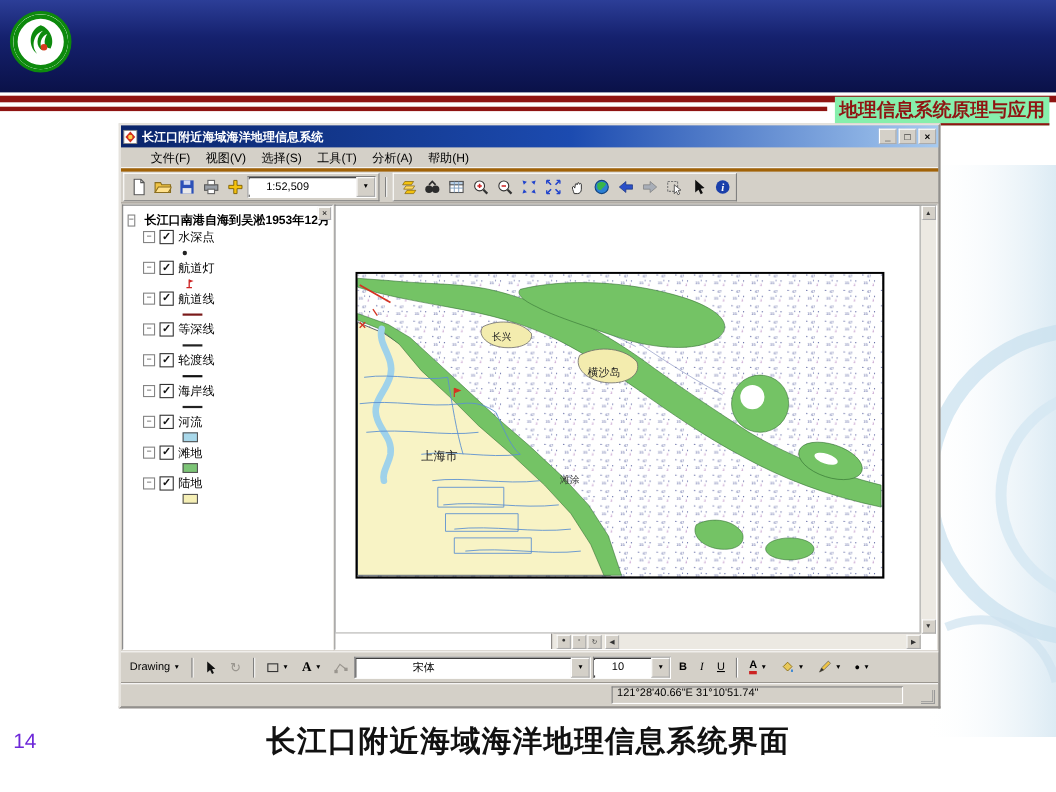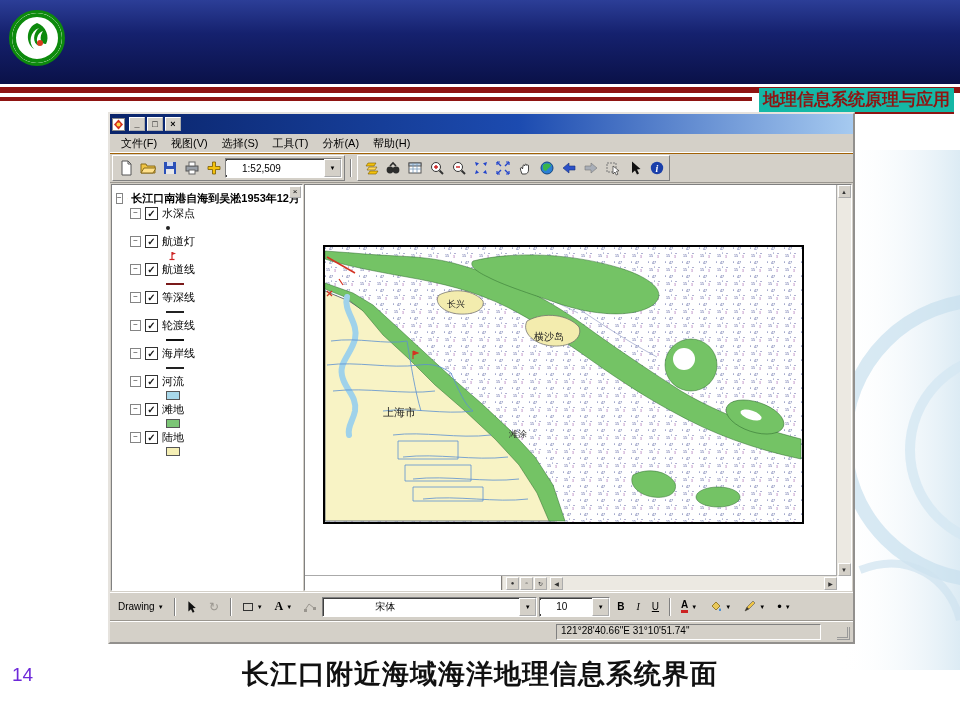--- a/index.html
+++ b/index.html
@@ -10,39 +10,39 @@
   .hdr{position:absolute;left:0;top:0;width:960px;height:84px;
        background:linear-gradient(180deg,#2c3e97 0%,#15216e 40%,#0a1148 100%);}
   .logo{position:absolute;left:9px;top:10px;width:56px;height:56px;border-radius:50%;
         background:#fff;border:3px solid #0d8a0d;box-sizing:border-box;overflow:hidden;}
   .hdr-title{position:absolute;left:0;top:14px;width:960px;text-align:center;color:#fff;
         font-family:"Liberation Serif",serif;font-weight:bold;font-size:38px;letter-spacing:2px;
         text-shadow:2px 2px 2px #000;}
   .bar1{position:absolute;left:0;top:87px;width:960px;height:6px;background:#8f1412;}
   .bar2{position:absolute;left:0;top:97px;width:752px;height:4px;background:#8f1412;}
   .subtitle{position:absolute;right:6px;top:88px;color:#8f1412;font-weight:bold;font-size:17px;
-        border-bottom:2px solid #8f1412;padding:0 4px 1px 4px;background:#14b8a6;}
+        border-bottom:2px solid #8f1412;padding:0 4px 1px 4px;background:#86efac;}
   .caption{position:absolute;left:0;top:656px;width:960px;text-align:center;color:#111;
         font-family:"Liberation Serif",serif;font-weight:bold;font-size:27px;letter-spacing:1px;}
   .pagenum{position:absolute;left:12px;top:664px;color:#6d28d9;font-size:19px;}
   .watermark{position:absolute;right:0;top:150px;pointer-events:none;}
 
   
   .raised{border:1px solid;border-color:#ffffff #808080 #808080 #ffffff;}
   .sunken{border:1px solid;border-color:#808080 #ffffff #ffffff #808080;}
   .win{position:absolute;left:108px;top:112px;width:747px;height:532px;background:#d4d0c8;
        border:2px outset #e6e3de;box-sizing:border-box;display:flex;flex-direction:column;
        font-size:11px;color:#000;}
   .tbar{height:20px;display:flex;align-items:center;gap:4px;padding:0 2px;
        background:linear-gradient(90deg,#0a246a 0%,#1c4bb0 55%,#a6caf0 100%);}
   .ttext{color:#fff;font-weight:bold;font-size:11px;flex:1;white-space:nowrap;overflow:hidden;}
   .wbtns{display:flex;gap:2px;}
   .wbtn{width:16px;height:14px;background:#d4d0c8;border:1px outset #fff;font-size:9px;
        line-height:10px;padding:0;font-family:"Liberation Sans",sans-serif;font-weight:bold;cursor:default;}
-  .menubar{height:19px;display:flex;align-items:flex-start;padding-left:4px;border-bottom:1px solid #a16207;
+  .menubar{height:19px;display:flex;align-items:flex-start;padding-left:20px;border-bottom:3px solid #a16207;
        box-shadow:inset 0 -1px 0 #fff;}
   .mi{padding:2px 7px;white-space:nowrap;}
   .toolbar{height:26px;display:flex;align-items:center;padding:1px 2px;gap:2px;border-bottom:1px solid #9a968f;}
   .tgroup{display:flex;align-items:center;height:24px;padding:0 2px;gap:1px;}
   .tb{width:21px;height:20px;display:inline-flex;align-items:center;justify-content:center;
       background:transparent;border:1px solid transparent;padding:0;cursor:default;}
   .sep{width:0;height:18px;border-left:1px solid #808080;border-right:1px solid #ffffff;margin:0 3px;}
   .combo{display:inline-flex;align-items:center;height:18px;background:#fff;border:1px solid;
       border-color:#808080 #fff #fff #808080;box-shadow:inset 1px 1px 0 #404040;}
   .comboinput{border:none;outline:none;height:14px;font-size:10px;padding:0 16px;
@@ -134,20 +134,21 @@
 <div class="subtitle">地理信息系统原理与应用</div>
 
 <div class="win">
 
   <div class="tbar">
     <svg class="ic" width="13" height="13" viewBox="0 0 13 13">
       <rect x="0.5" y="0.5" width="12" height="12" fill="#fff" stroke="#888"></rect>
       <path d="M6.5 1.5 L11 6.5 L6.5 11.5 L2 6.5 Z" fill="#d22f1e"></path>
       <circle cx="6.5" cy="6.5" r="2" fill="#ffd24d"></circle>
     </svg>
+    <span class="ttext">长江口附近海域海洋地理信息系统</span>
     <span class="wbtns">
       <button class="wbtn">_</button>
       <button class="wbtn">□</button>
       <button class="wbtn">×</button>
     </span>
   </div>
 
   <div class="menubar">
     <span class="mi">文件(F)</span>
     <span class="mi">视图(V)</span>

